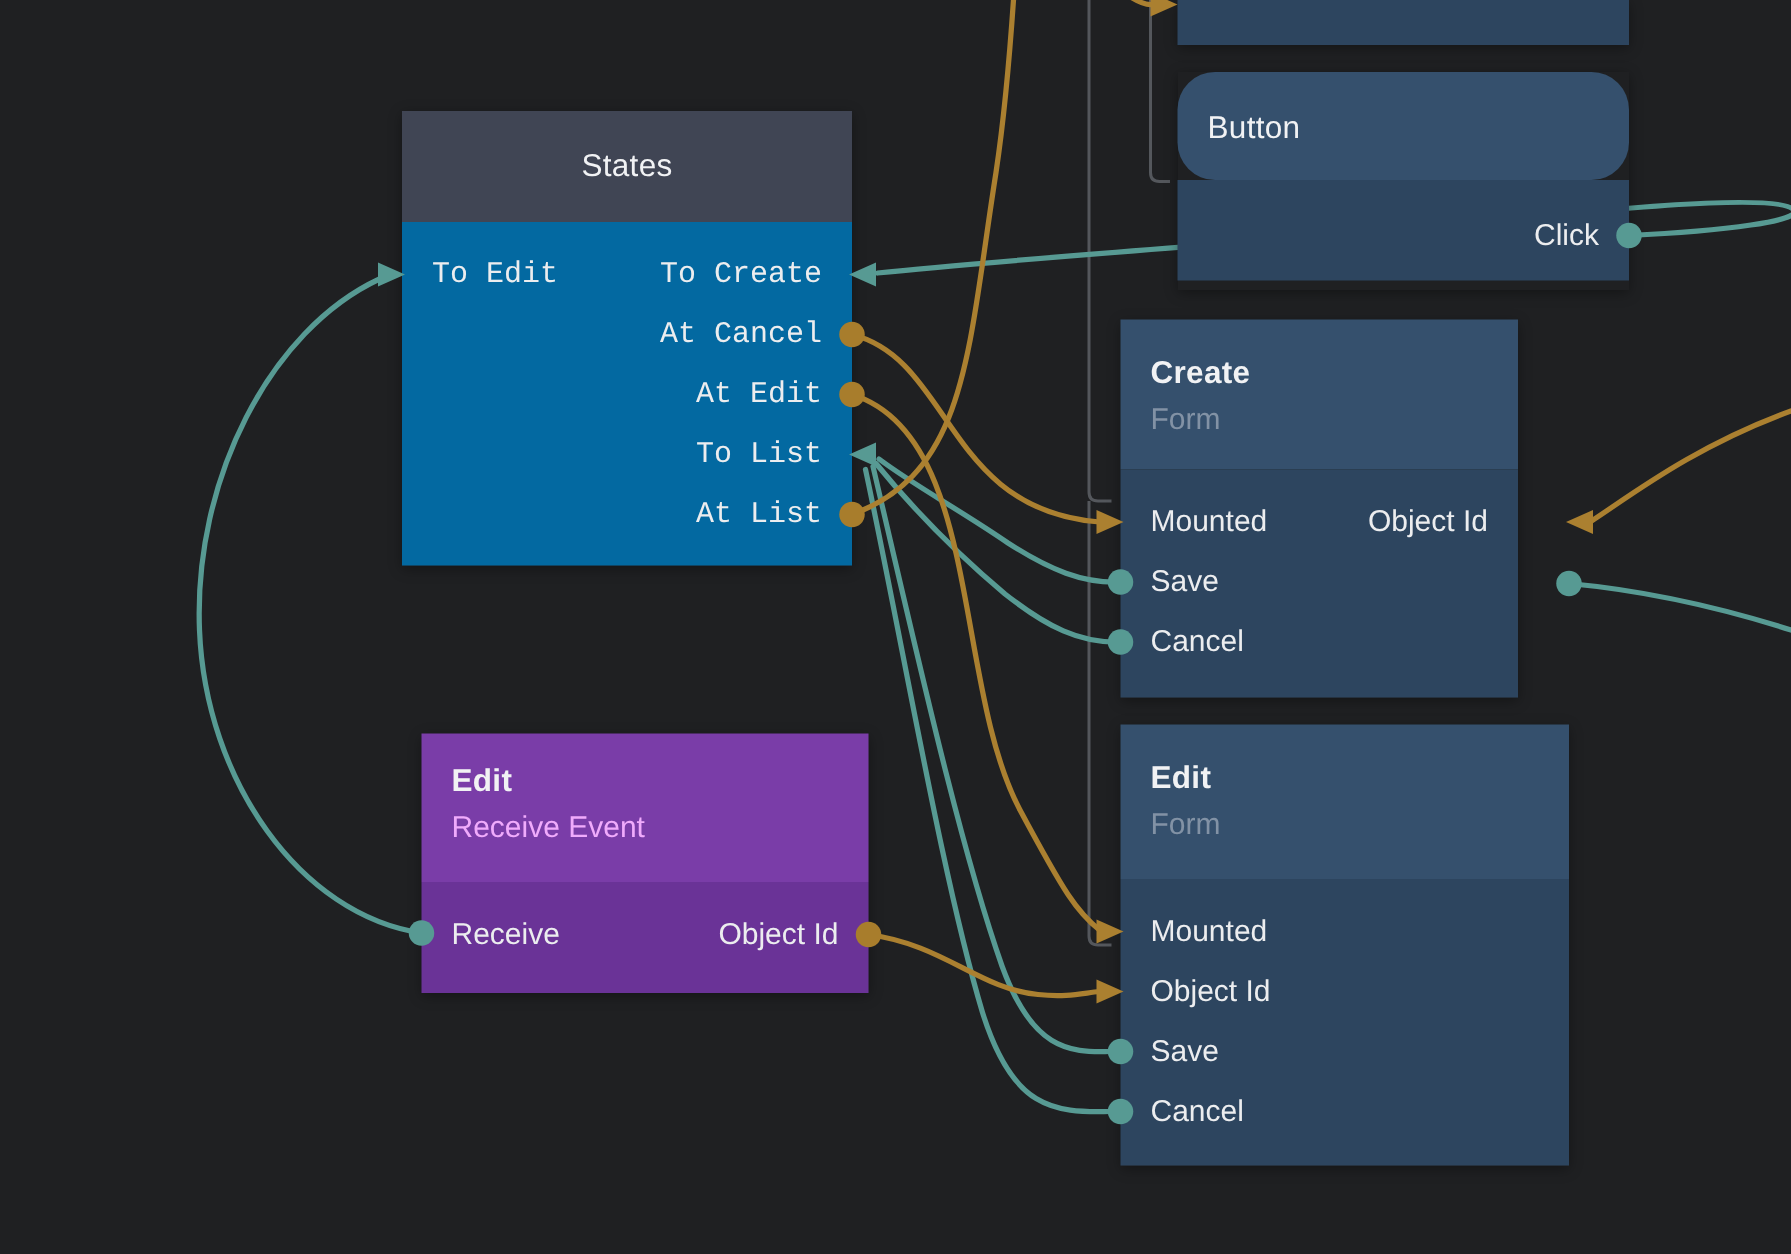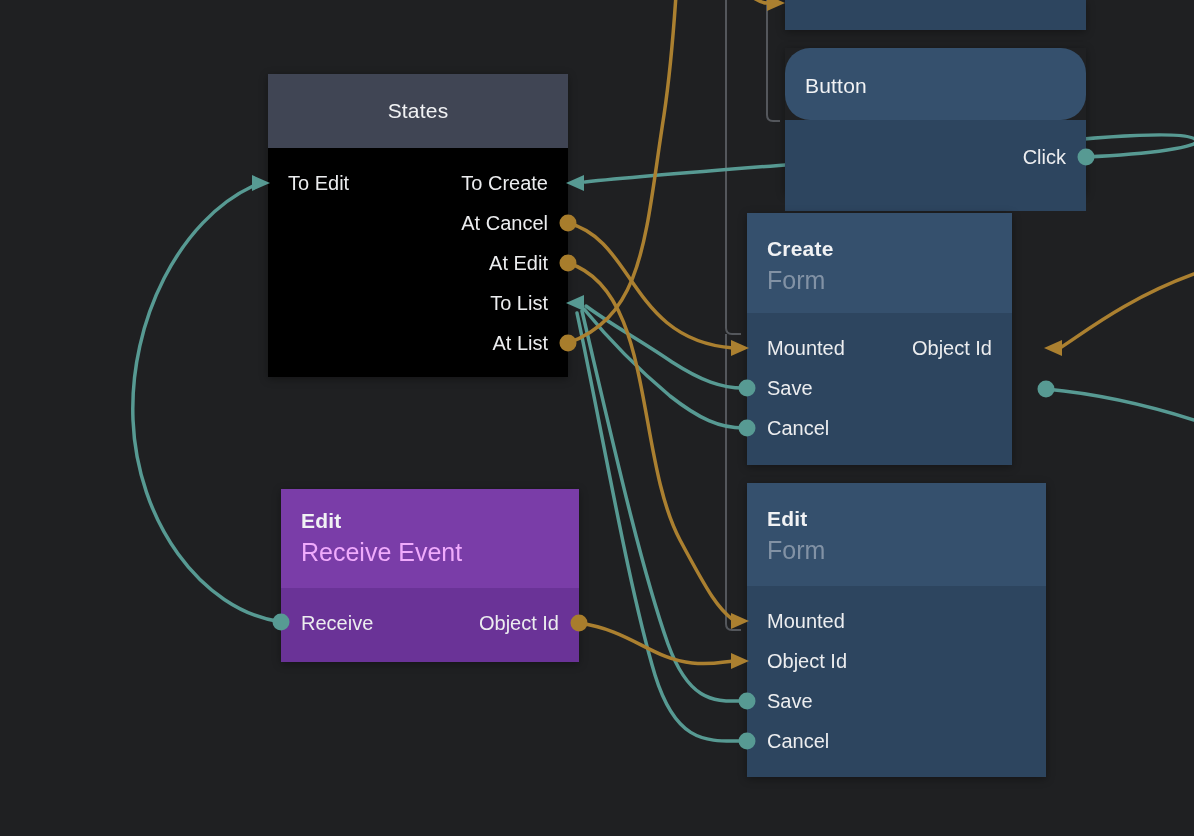--- a/index.html
+++ b/index.html
@@ -8,49 +8,49 @@
     background:#1f2022;
     font-family:"Liberation Sans","DejaVu Sans",sans-serif;
   }
   svg.layer{position:absolute;left:0;top:0;pointer-events:none;}
   .wires{z-index:1;}
   .markers{z-index:3;}
   .node{position:absolute;z-index:2;box-shadow:0 2px 8px rgba(0,0,0,.35);}
   .hdr{box-sizing:border-box;}
   .title{font-size:21px;font-weight:400;color:#f1f2f4;line-height:32px;letter-spacing:.2px;}
   .title.bold{font-weight:700;}
-  .subtitle{font-size:25px;font-weight:400;line-height:30px;}
+  .subtitle{font-size:20px;font-weight:400;line-height:30px;}
   .body{box-sizing:border-box;}
   .row{height:40px;display:flex;align-items:center;justify-content:space-between;
        padding:0 20px;font-size:20px;color:#ecedef;}
   .pl,.pr{white-space:nowrap;}
   .pr{margin-left:auto;}
 
   
   .n-gray .hdr{background:#404554;}
-  .n-gray .body{background:#000000;}
+  .n-gray .body{background:#0369a1;font-family:Liberation Mono, monospace;}
   
   .n-blue .hdr{background:#35506d;}
   .n-blue .body{background:#2d455f;}
   .n-blue .subtitle{color:#8292a5;}
   
   .n-purple .hdr{background:#7a3da8;}
   .n-purple .body{background:#6a3397;}
   .n-purple .subtitle{color:#f0abfc;}
 
   
   #node-states{left:268px;top:74px;width:300px;height:303px;text-align:center;}
   #node-states .hdr{height:74px;padding:21px 20px 0;}
   #node-states .body{height:229px;padding-top:15px;}
 
   #node-top-partial{left:785px;top:0;width:301px;height:30px;background:#2d455f;}
 
   #node-button{left:785px;top:48px;width:301px;height:145px;}
   #node-button .hdr{height:72px;padding:22px 20px 0;border-radius:25px;}
-  #node-button .body{height:91px;padding-top:17px;}
+  #node-button .body{height:67px;padding-top:17px;}
 
   #node-create-form{left:747px;top:213px;width:265px;height:252px;}
   #node-create-form .hdr{height:100px;padding:20px 20px 0;}
   #node-create-form .body{height:152px;padding-top:15px;}
 
   #node-edit-form{left:747px;top:483px;width:299px;height:294px;}
   #node-edit-form .hdr{height:103px;padding:20px 20px 0;}
   #node-edit-form .body{height:191px;padding-top:15px;}
 
   #node-edit-receive{left:281px;top:489px;width:298px;height:173px;}

